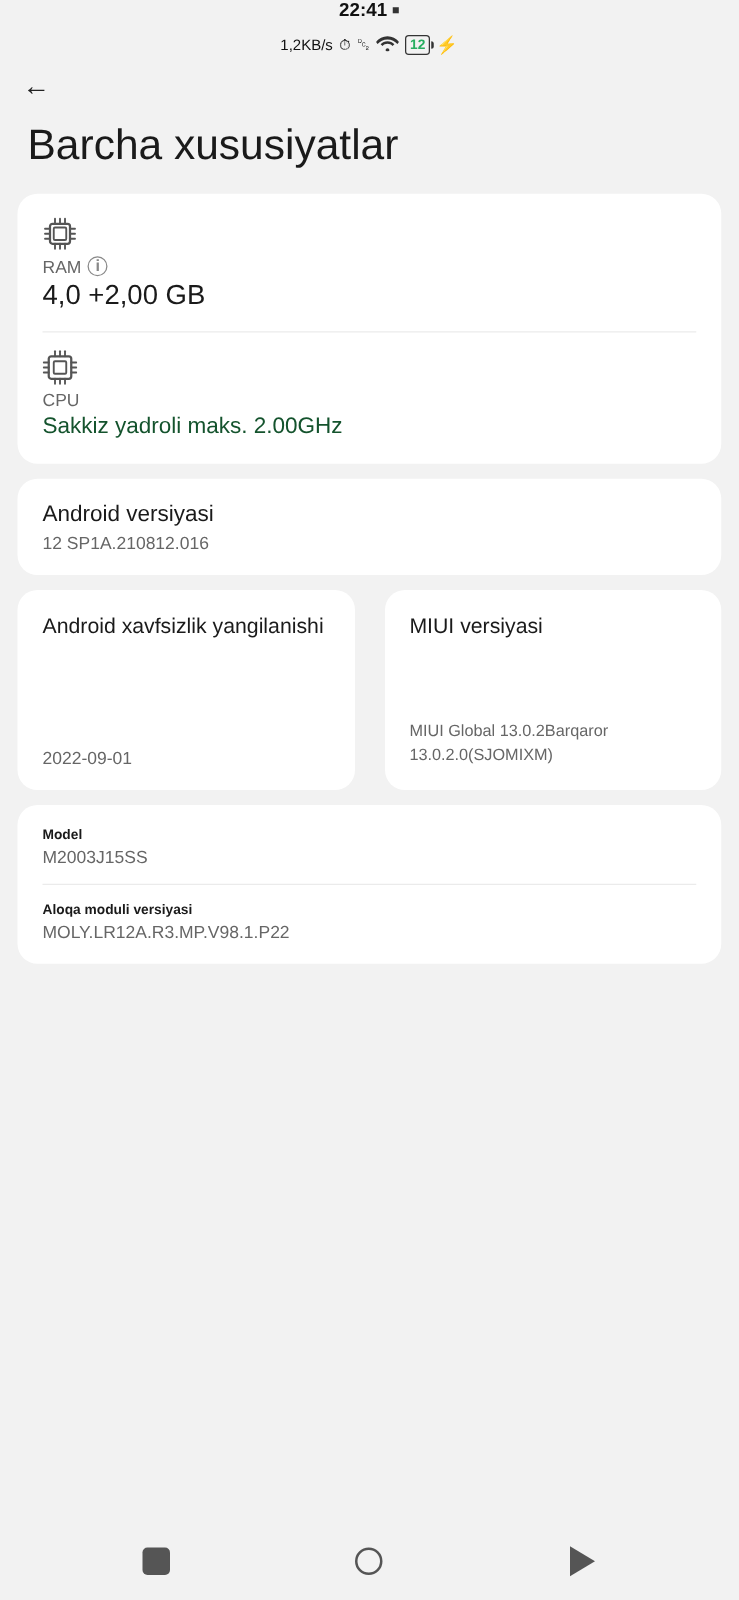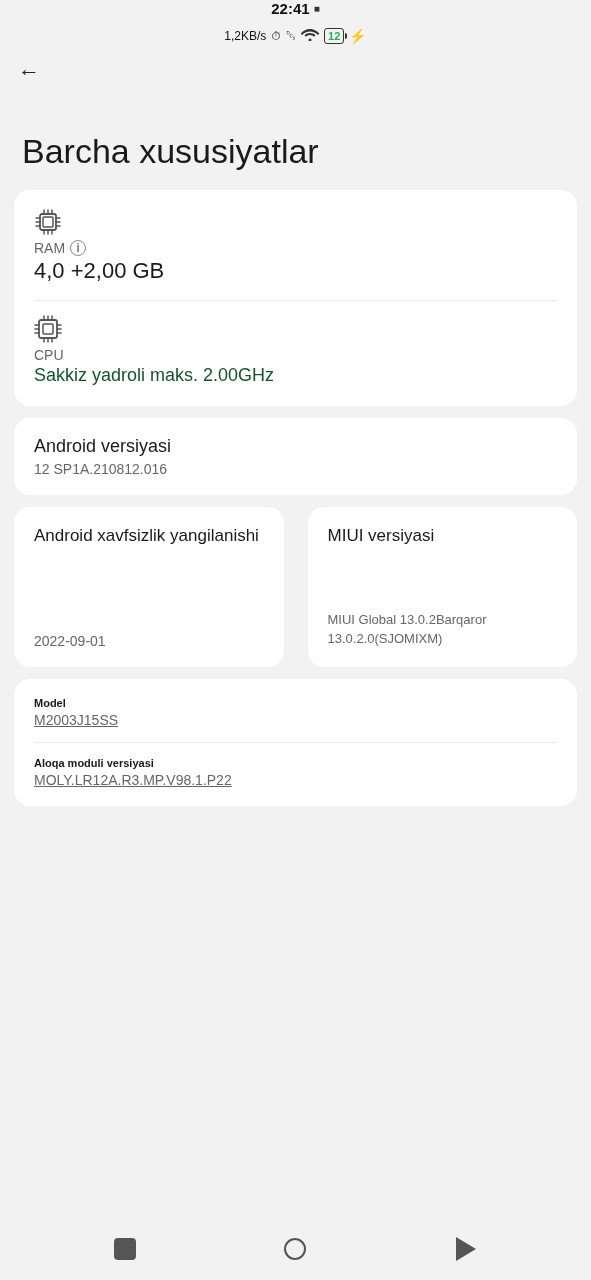--- a/index.html
+++ b/index.html
@@ -86,21 +86,20 @@
     
     .page-title-area {
       padding: 6px 22px 18px;
       background: #f2f2f2;
     }
     .page-title {
       font-size: 34px;
       font-weight: 400;
       color: #1a1a1a;
       line-height: 1.2;
-      margin-top: 35px;
     }
 
     
     .cards-area {
       flex: 1;
       padding: 0 14px;
       display: flex;
       flex-direction: column;
       gap: 12px;
     }
@@ -220,21 +219,20 @@
     }
     .model-card .model-title {
       font-size: 11px;
       font-weight: 700;
       color: #1a1a1a;
       margin-bottom: 3px;
     }
     .model-card .model-value {
       font-size: 14px;
       color: #666;
-      text-decoration: underline;
     }
 
     
     .bottom-nav {
       height: 62px;
       background: #f2f2f2;
       display: flex;
       align-items: center;
       justify-content: space-around;
       padding: 0 40px;

